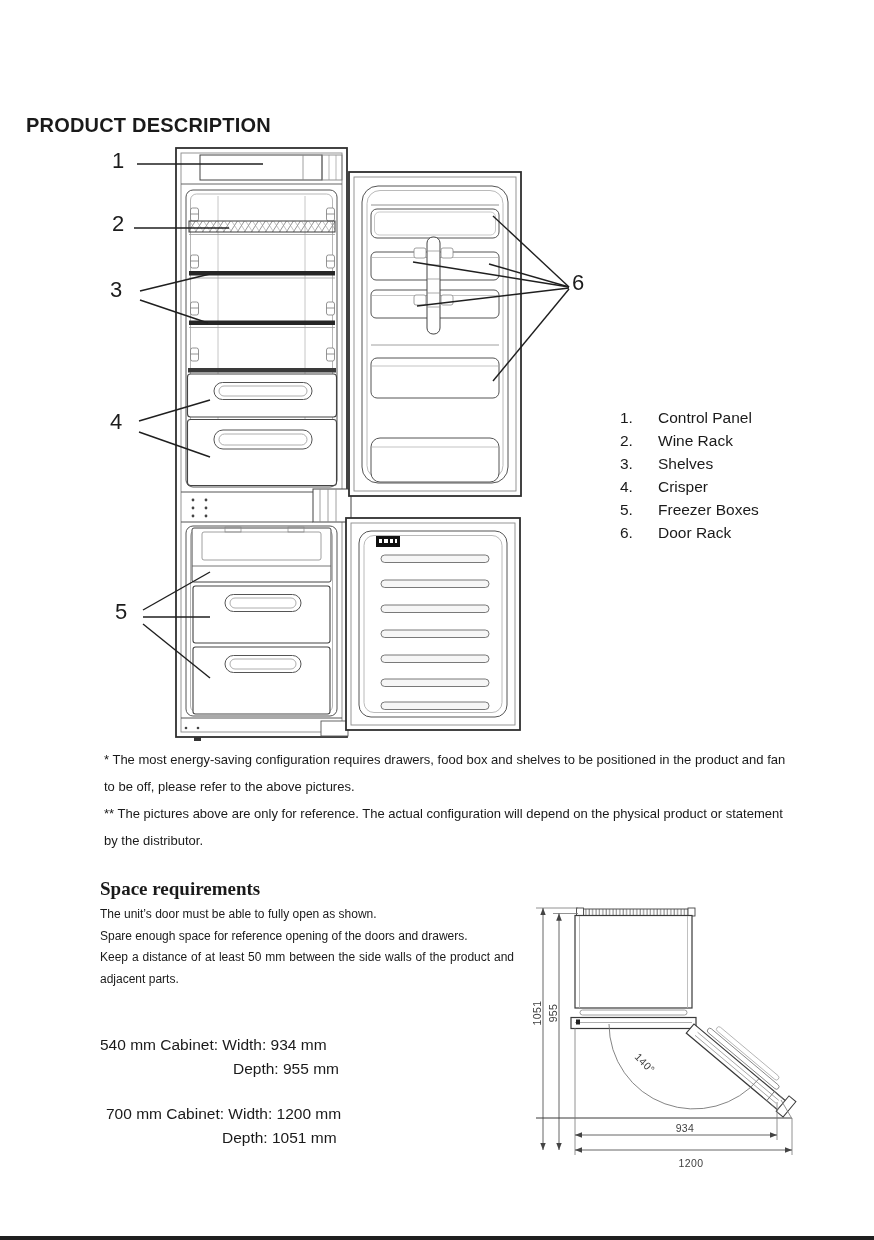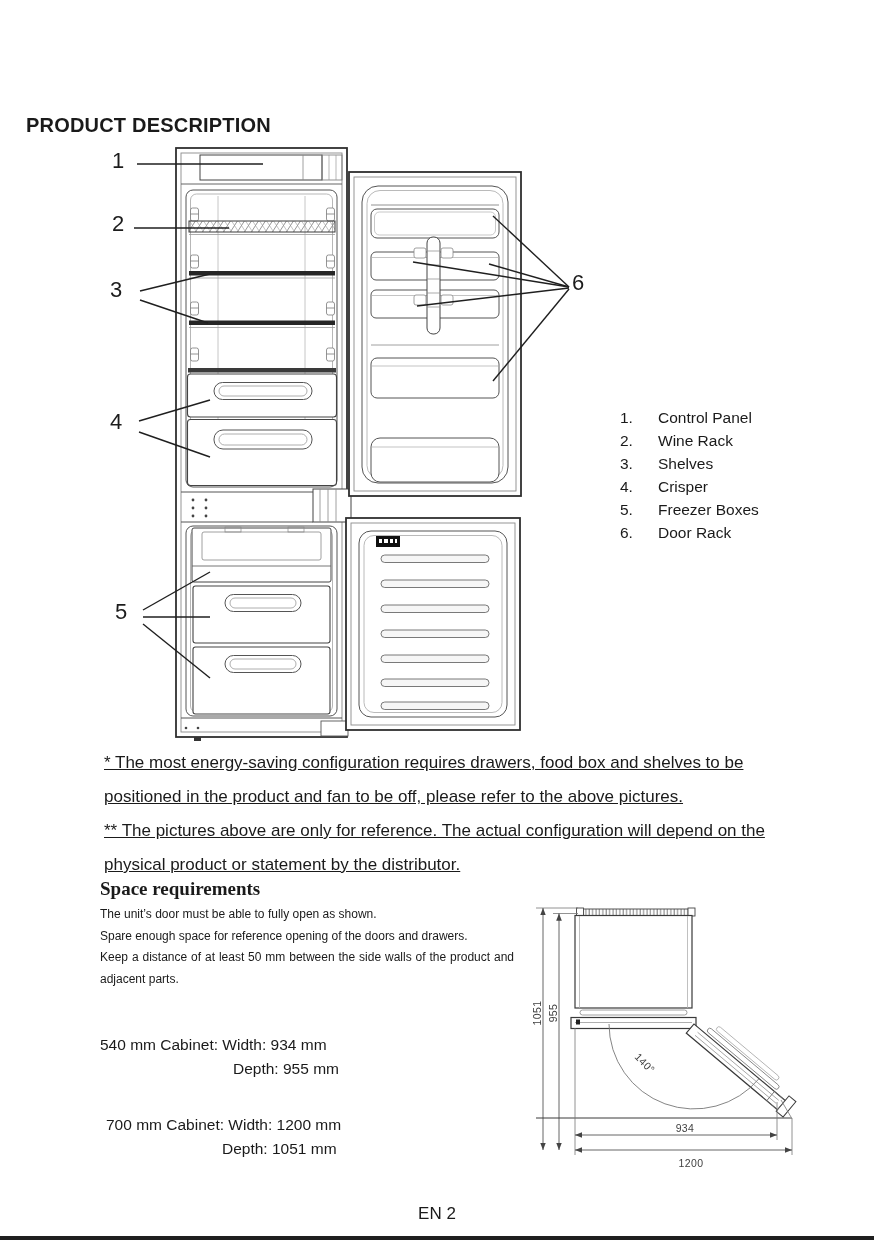--- a/index.html
+++ b/index.html
@@ -10,30 +10,30 @@
   }
   .abs{position:absolute;}
   .page-title{
     top:114px; left:16px; width:100%; text-align:left;
     font-size:20px; font-weight:bold; letter-spacing:.2px; padding-left:10px; box-sizing:border-box;
   }
   .callout-num{ font-size:22px; color:#1c1c1c; line-height:1; }
   .legend{ top:407px; left:620px; font-size:15.5px; line-height:22.9px; }
   .legend-row{ display:flex; }
   .legend-num{ width:38px; }
-  .notes{ top:746px; left:104px; width:684px; font-size:17px; line-height:34px;text-decoration:underline; }
+  .notes{ top:746px; left:104px; width:684px; font-size:13px; line-height:27px; }
   .space-block{ top:878px; left:100px; width:414px; }
   .space-heading{
     font-family:"Liberation Serif", serif; font-weight:bold; font-size:19px; margin:0 0 4px 0;
   }
   .space-body{ font-size:12px; line-height:21.6px; text-align:justify; }
   .cabinet-block{ top:1033px; left:100px; font-size:15.5px; }
   .cab-line{ line-height:24px; }
   .cab-indent1{ margin-left:133px; }
-  .cab-line3{ margin-left:6px; margin-top:32px; }
+  .cab-line3{ margin-left:6px; margin-top:21px; }
   .cab-indent2{ margin-left:122px; }
   .dim-label{ font-size:10.5px; color:#3f3f3f; letter-spacing:.4px; white-space:nowrap; }
   .vrot{ transform:translate(-50%,-50%) rotate(-90deg); }
   .hctr{ transform:translate(-50%,-50%);padding-left:26px; }
   .arot{ transform:translate(-50%,-50%) rotate(45deg); }
   .footer{ top:1204px; left:0; width:100%; text-align:center; font-size:17px; }
   .bottom-bar{ left:0; bottom:0; width:100%; height:4px; background:#1f1f1f; }
 </style>
 </head>
 <body>
@@ -329,16 +329,15 @@
       <line x1="575" y1="1150" x2="792" y2="1150" stroke="#555" stroke-width="0.9" marker-start="url(#arr)" marker-end="url(#arr)"></line>
     </g>
   </svg>
 
   <div class="abs dim-label vrot" style="left:537px; top:1013px;">1051</div>
   <div class="abs dim-label vrot" style="left:553px; top:1013px;">955</div>
   <div class="abs dim-label hctr" style="left:672px; top:1128px;">934</div>
   <div class="abs dim-label hctr" style="left:678px; top:1143px;margin-top:20px;">1200</div>
   <div class="abs dim-label arot" style="left:645px; top:1063px;">140°</div>
 
-  <div class="abs footer">EN 2</div>
   <div class="abs bottom-bar"></div>
 
 </div>
 
 </body></html>

